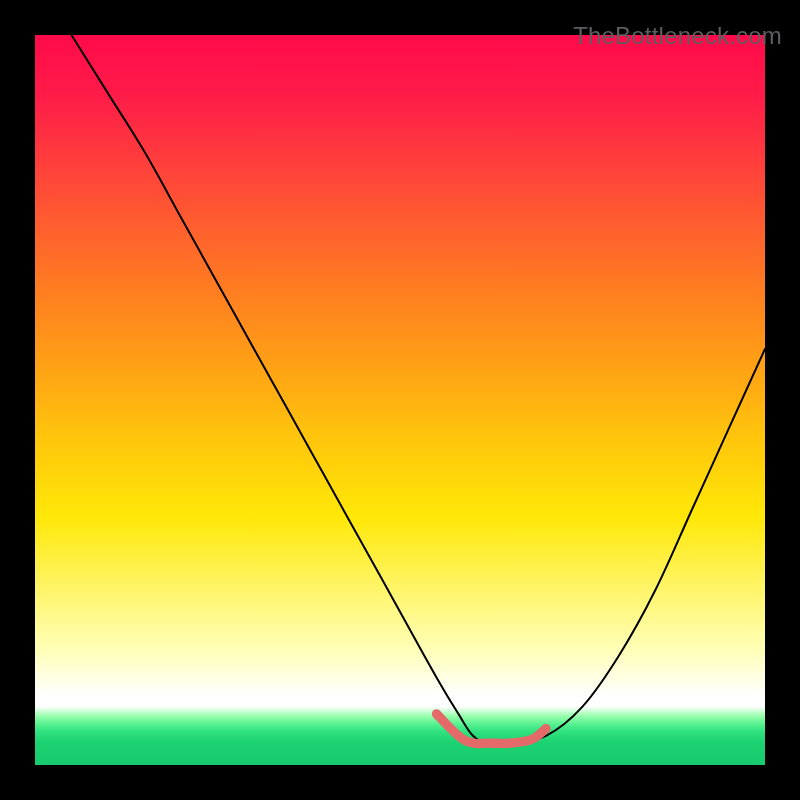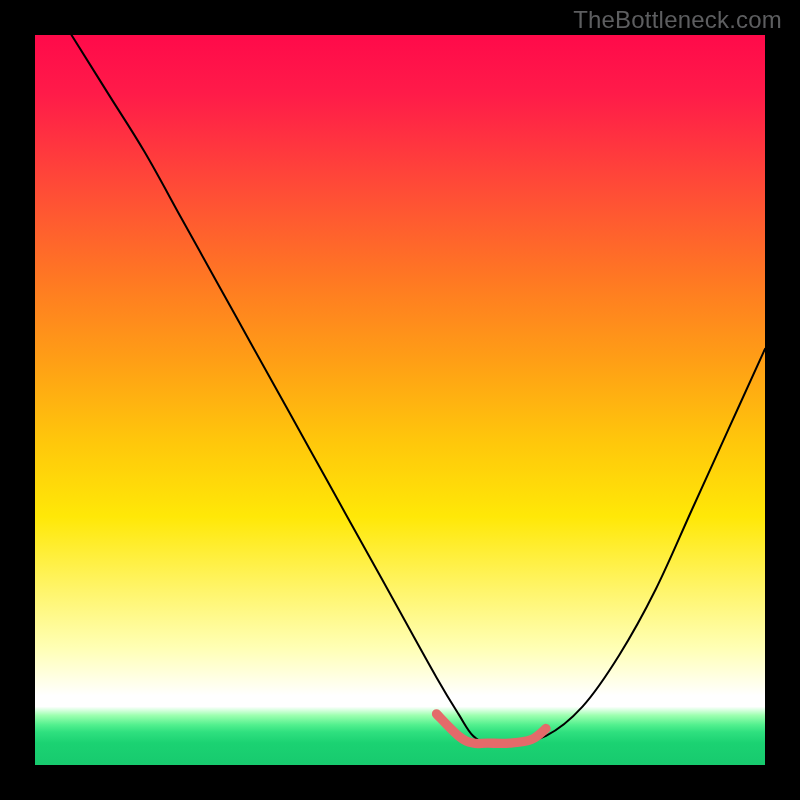--- a/index.html
+++ b/index.html
@@ -39,21 +39,21 @@
       #ffffff 92%,
       #9dffb0 93.2%,
       #52f08e 94.5%,
       #2fe07f 95.5%,
       #1bd272 97%,
       #17ca6e 100%
     );
   }
   .watermark {
     position: absolute;
-    top: 6px;
+    top: 22px;
     right: 18px;
     color: #5d5e60;
     font-size: 24px;
     font-weight: 500;
     letter-spacing: 0.2px;
     z-index: 20;
   }
   svg.curve {
     position: absolute;
     inset: 0;

